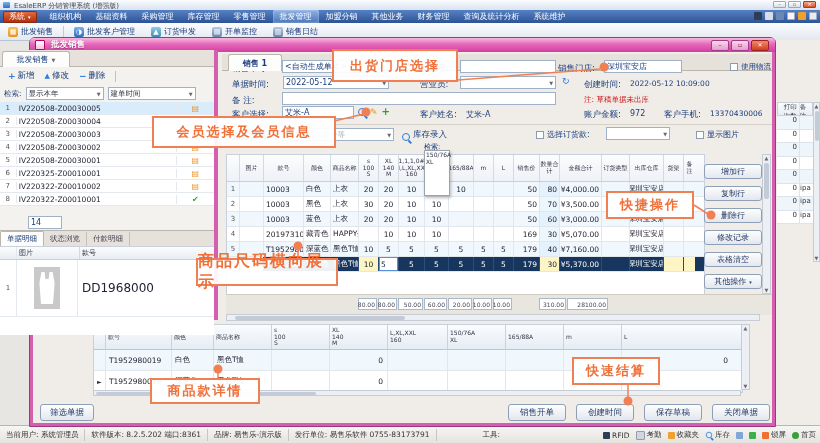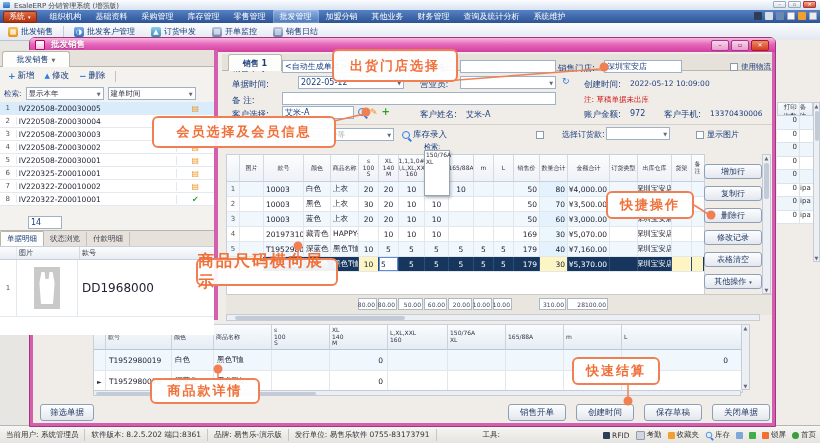--- a/index.html
+++ b/index.html
@@ -61,21 +61,21 @@
   
   #mgrid{left:226px;top:154px;width:477px;background:#fff;border:1px solid #c7d0dc;z-index:12;box-sizing:content-box;}
   .mg-h{display:flex;height:26px;background:linear-gradient(#fcfdfe,#eef1f6);border-bottom:1px solid #c7d0dc;}
   .mg-hc{border-right:1px solid #d4dae2;font-size:6px;line-height:1.1;color:#334;display:flex;align-items:center;justify-content:center;text-align:center;white-space:pre-line;box-sizing:border-box;overflow:hidden;}
   .mg-r{display:flex;height:14px;border-bottom:1px solid #e2e7ee;background:#fff;}
   .mg-r[data-idx="0"],.mg-r[data-idx="2"],.mg-r[data-idx="4"]{background:#f1f8fd;}
   .mg-c{border-right:1px solid #e2e7ee;font-size:7.5px;color:#223;display:flex;align-items:center;justify-content:center;white-space:nowrap;overflow:hidden;box-sizing:border-box;}
   .mg-c:nth-child(3),.mg-c:nth-child(4),.mg-c:nth-child(5){justify-content:flex-start;padding-left:2px;}
   .mg-c:nth-child(13),.mg-c:nth-child(14),.mg-c:nth-child(15){justify-content:flex-end;padding-right:2px;}
   .mg-c:nth-child(14){background:rgba(210,235,250,.45);}
-  .w0{width:13px}.w1{width:24px}.w2{width:40px}.w3{width:27px}.w4{width:28px}.w5{width:20px}.w6{width:20px}.w7{width:26px}.w8{width:24px}.w9{width:25px}.w10{width:20px}.w11{width:20px}.w12{width:26px}.w13{width:28px}.w14{width:42px}.w15{width:28px}.w16{width:34px}.w17{width:20px}.w18{width:11px;border-right:none}
+  .w0{width:13px}.w1{width:24px}.w2{width:40px}.w3{width:27px}.w4{width:28px}.w5{width:20px}.w6{width:20px}.w7{width:26px}.w8{width:24px}.w9{width:25px}.w10{width:20px}.w11{width:20px}.w12{width:26px}.w13{width:20px}.w14{width:42px}.w15{width:28px}.w16{width:34px}.w17{width:20px}.w18{width:11px;border-right:none}
   
   .mg-r[data-idx="5"]{background:#17365d;}
   .mg-r[data-idx="5"] .mg-c{color:#fff;border-right-color:#2c4d7c;}
   .mg-r[data-idx="5"] .mg-c:nth-child(1){color:#e03030;background:#f3f2ee;font-weight:bold;}
   .mg-r[data-idx="5"] .mg-c:nth-child(2),.mg-r[data-idx="5"] .mg-c:nth-child(6),.mg-r[data-idx="5"] .mg-c:nth-child(14),.mg-r[data-idx="5"] .mg-c:nth-child(18),.mg-r[data-idx="5"] .mg-c:nth-child(19){background:#fdf5c3;color:#223;}
   .mg-r[data-idx="5"] .mg-c:nth-child(7){background:#fff;color:#123;justify-content:flex-start;padding-left:2px;box-shadow:inset 0 0 0 1px #5a8edc;}
   .mg-c:nth-child(1){color:#555;font-size:7px;}
   
   .tbox{position:absolute;height:12px;background:#fff;border:1px solid #aab8c8;font-size:6px;color:#445;display:flex;align-items:center;justify-content:flex-end;padding-right:1px;box-sizing:border-box;}
   
@@ -106,21 +106,21 @@
   .ll-r[data-idx="0"]{background:#d9ecfb;}
   .ll-n{width:16px;text-align:center;font-size:7px;color:#555;border-right:1px solid #e4e9ef;}
   .ll-code{width:160px;padding-left:2px;white-space:nowrap;overflow:hidden;border-right:1px solid #e4e9ef;font-size:7.5px;}
   .ll-ic{width:38px;text-align:center;color:#f09020;font-size:8px;line-height:11px;}
   .ll-r[data-idx="7"] .ll-ic{color:#2fa32f;}
   .lp-bt{display:flex;height:15px;background:#e6e2db;border-top:1px solid #b9b6b0;border-bottom:1px solid #b9b6b0;align-items:flex-end;}
   .lp-bt .bt{font-size:7.5px;color:#445;padding:2px 6px;border-right:1px solid #c5c1ba;}
   .lp-bt .bt.active{background:#fdfdfb;color:#1a3d7c;border:1px solid #b9b6b0;border-bottom:none;border-radius:2px 2px 0 0;}
   .tank{width:20px;height:32px;background:#fff;clip-path:polygon(22% 0,38% 0,42% 22%,58% 22%,62% 0,78% 0,88% 34%,80% 100%,20% 100%,12% 34%);}
   
-  .anno{position:absolute;border:2px solid #f08054;border-radius:6px;background:rgba(255,255,255,.93);color:#f0703a;font-weight:bold;display:flex;align-items:center;justify-content:center;letter-spacing:2px;z-index:60;box-sizing:border-box;}
+  .anno{position:absolute;border:2px solid #f08054;border-radius:0;background:rgba(255,255,255,.93);color:#f0703a;font-weight:bold;display:flex;align-items:center;justify-content:center;letter-spacing:2px;z-index:60;box-sizing:border-box;}
   #annsvg{position:absolute;left:0;top:0;width:820px;height:443px;z-index:59;pointer-events:none;}
   .ph{color:#9aa4b0;}
   .raised{background:#fff;border:1px solid #98a4b2;box-shadow:1px 2px 3px rgba(0,0,0,.25);z-index:14;font-size:6px;line-height:1.15;color:#334;padding:1px 1px;box-sizing:border-box;white-space:pre-line;}
 </style>
 </head>
 <body>
 
 <div id="stage">
 
   <div class="abs" id="titlebar">
@@ -264,21 +264,21 @@
   <div class="abs lbl z12" style="left:558px;top:63px;">销售门店:</div>
   <div class="abs inp z12" style="left:604px;top:60px;width:78px;height:13px;">
       <span>深圳宝安店</span>
     </div>
   <div class="abs z12" style="left:730px;top:62px;display:flex;gap:3px;align-items:center;">
     <div class="cb"></div>
     <span class="lbl" style="font-size:7.5px;">使用物流</span>
   </div>
 
   <div class="abs lbl z12" style="left:232px;top:79px;">单据时间:</div>
-  <div class="abs inp z12" style="left:298px;top:76px;width:106px;height:13px;">
+  <div class="abs inp z12" style="left:283px;top:76px;width:106px;height:13px;">
       <span>2022-05-12</span>
       <span class="dd">▼</span>
     </div>
   <div class="abs lbl z12" style="left:420px;top:79px;">营业员:</div>
   <div class="abs inp z12" style="left:460px;top:76px;width:96px;height:13px;">
       <span></span>
       <span class="dd">▼</span>
     </div>
   <div class="abs refresh z12" style="left:562px;top:77px;">↻</div>
   <div class="abs lbl z12" style="left:584px;top:79px;">创建时间:</div>
@@ -306,25 +306,25 @@
   <div class="abs lbl z12" style="left:664px;top:109px;">客户手机:</div>
   <div class="abs val z12" style="left:710px;top:109px;font-size:7.5px;">13370430006</div>
 
   <div class="abs z12" style="left:226px;top:124px;width:546px;height:1px;background:#d5d0c8;"></div>
 
   <div class="abs lbl z12" style="left:232px;top:131px;">扫描条码:</div>
   <div class="abs inp z12" style="left:282px;top:128px;width:112px;height:13px;">
     <span class="ph" style="font-size:7.5px;">输入条码或款号等</span>
     <span class="dd">▼</span>
   </div>
-  <div class="abs z12" style="left:402px;top:129px;display:flex;align-items:center;gap:3px;">
+  <div class="abs z12" style="left:402px;top:129px;display:flex;align-items:flex-end;gap:3px;">
     <span class="mag"></span>
     <span class="lbl">库存录入</span>
   </div>
-  <div class="abs z12" style="left:536px;top:129px;display:flex;align-items:center;gap:18px;">
+  <div class="abs z12" style="left:536px;top:129px;display:flex;align-items:center;gap:3px;">
     <div class="cb"></div>
     <span class="lbl" style="font-size:8px;">选择订货款:</span>
   </div>
   <div class="abs inp z12" style="left:606px;top:127px;width:64px;height:13px;">
       <span class="dd">▼</span>
     </div>
   <div class="abs z12" style="left:696px;top:129px;display:flex;align-items:center;gap:3px;">
     <div class="cb"></div>
     <span class="lbl" style="font-size:8px;">显示图片</span>
   </div>

